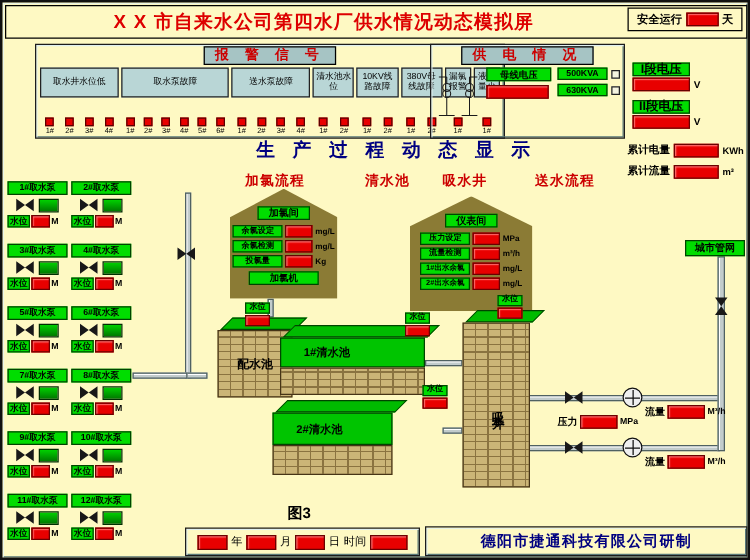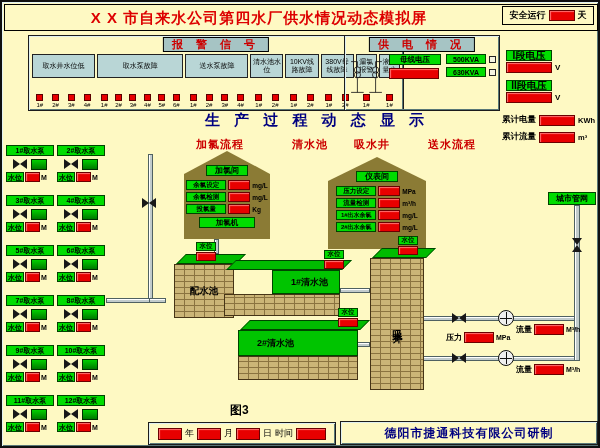--- a/index.html
+++ b/index.html
@@ -542,25 +542,25 @@
     <div class="tk-roof"></div>
     <div class="tk-body">
         <div class="tk-brick">
           <span class="tk-label-h">配水池</span>
         </div>
       </div>
   </div>
   <div class="tank" style="left:222px;top:258px;width:116px;height:56px;">
     <div class="tk-roof"></div>
     <div class="tk-body">
-      <div class="tk-green" style="height:24px;padding-left:18px;font-size:9px;margin-left:48px;">1#清水池</div>
+      <div class="tk-green" style="height:24px;padding-left:18px;font-size:9px;">1#清水池</div>
       <div class="tk-brick"></div>
     </div>
   </div>
-  <div class="tank" style="left:236px;top:318px;width:120px;height:60px;">
+  <div class="tank" style="left:216px;top:318px;width:96px;height:60px;">
     <div class="tk-roof"></div>
     <div class="tk-body">
       <div class="tk-green" style="height:26px;padding-left:18px;font-size:9px;">2#清水池</div>
       <div class="tk-brick"></div>
     </div>
   </div>
   <div class="tank" style="left:368px;top:246px;width:54px;height:142px;">
     <div class="tk-roof"></div>
     <div class="tk-body">
         <div class="tk-brick">

